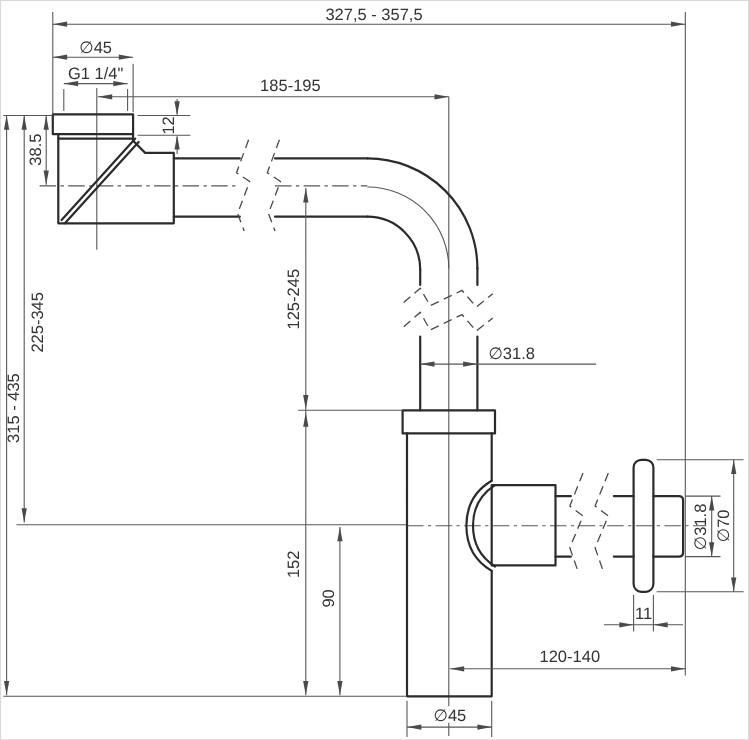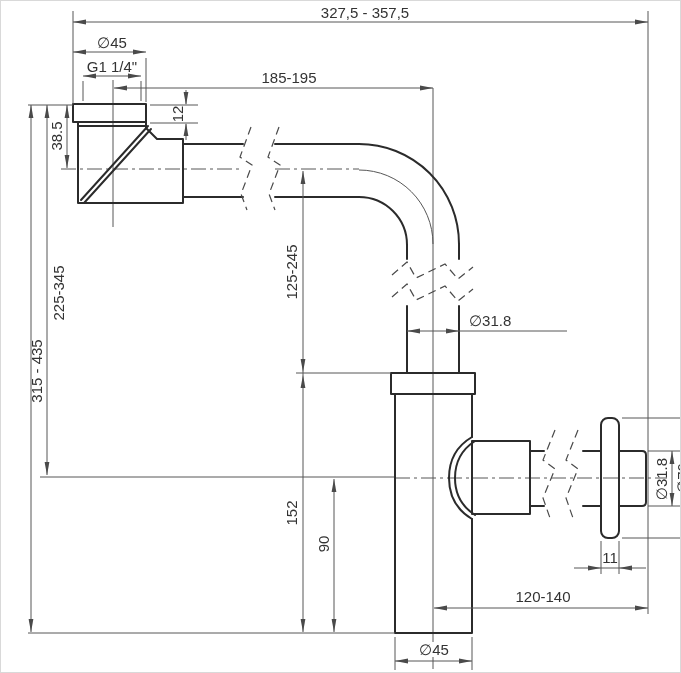--- a/index.html
+++ b/index.html
@@ -1,20 +1,19 @@
 <!DOCTYPE html>
 <html><head>
 <meta charset="utf-8">
 <style>
   html,body{margin:0;padding:0;background:#fff;}
   .canvas{
     position:relative;width:681px;height:673px;background:#ffffff;
     box-sizing:border-box;border:1px solid #d9d9d9;overflow:hidden;
     font-family:"Liberation Sans", sans-serif;
-    padding-left:25px;
   }
   svg{display:block;}
   .obj{fill:none;stroke:#2b2b2b;stroke-width:2;stroke-linejoin:round;stroke-linecap:round;}
   .dim{fill:none;stroke:#575757;stroke-width:1;}
   .cl {fill:none;stroke:#575757;stroke-width:1;stroke-dasharray:15 4 3 4;}
   .brk{fill:none;stroke:#4a4a4a;stroke-width:1.2;stroke-dasharray:8 5;stroke-linejoin:miter;}
   .arr{fill:#4a4a4a;stroke:none;}
   text{font-family:"Liberation Sans", sans-serif;font-size:15px;fill:#333;}
   .lblbg{fill:#ffffff;stroke:none;}
 </style>

